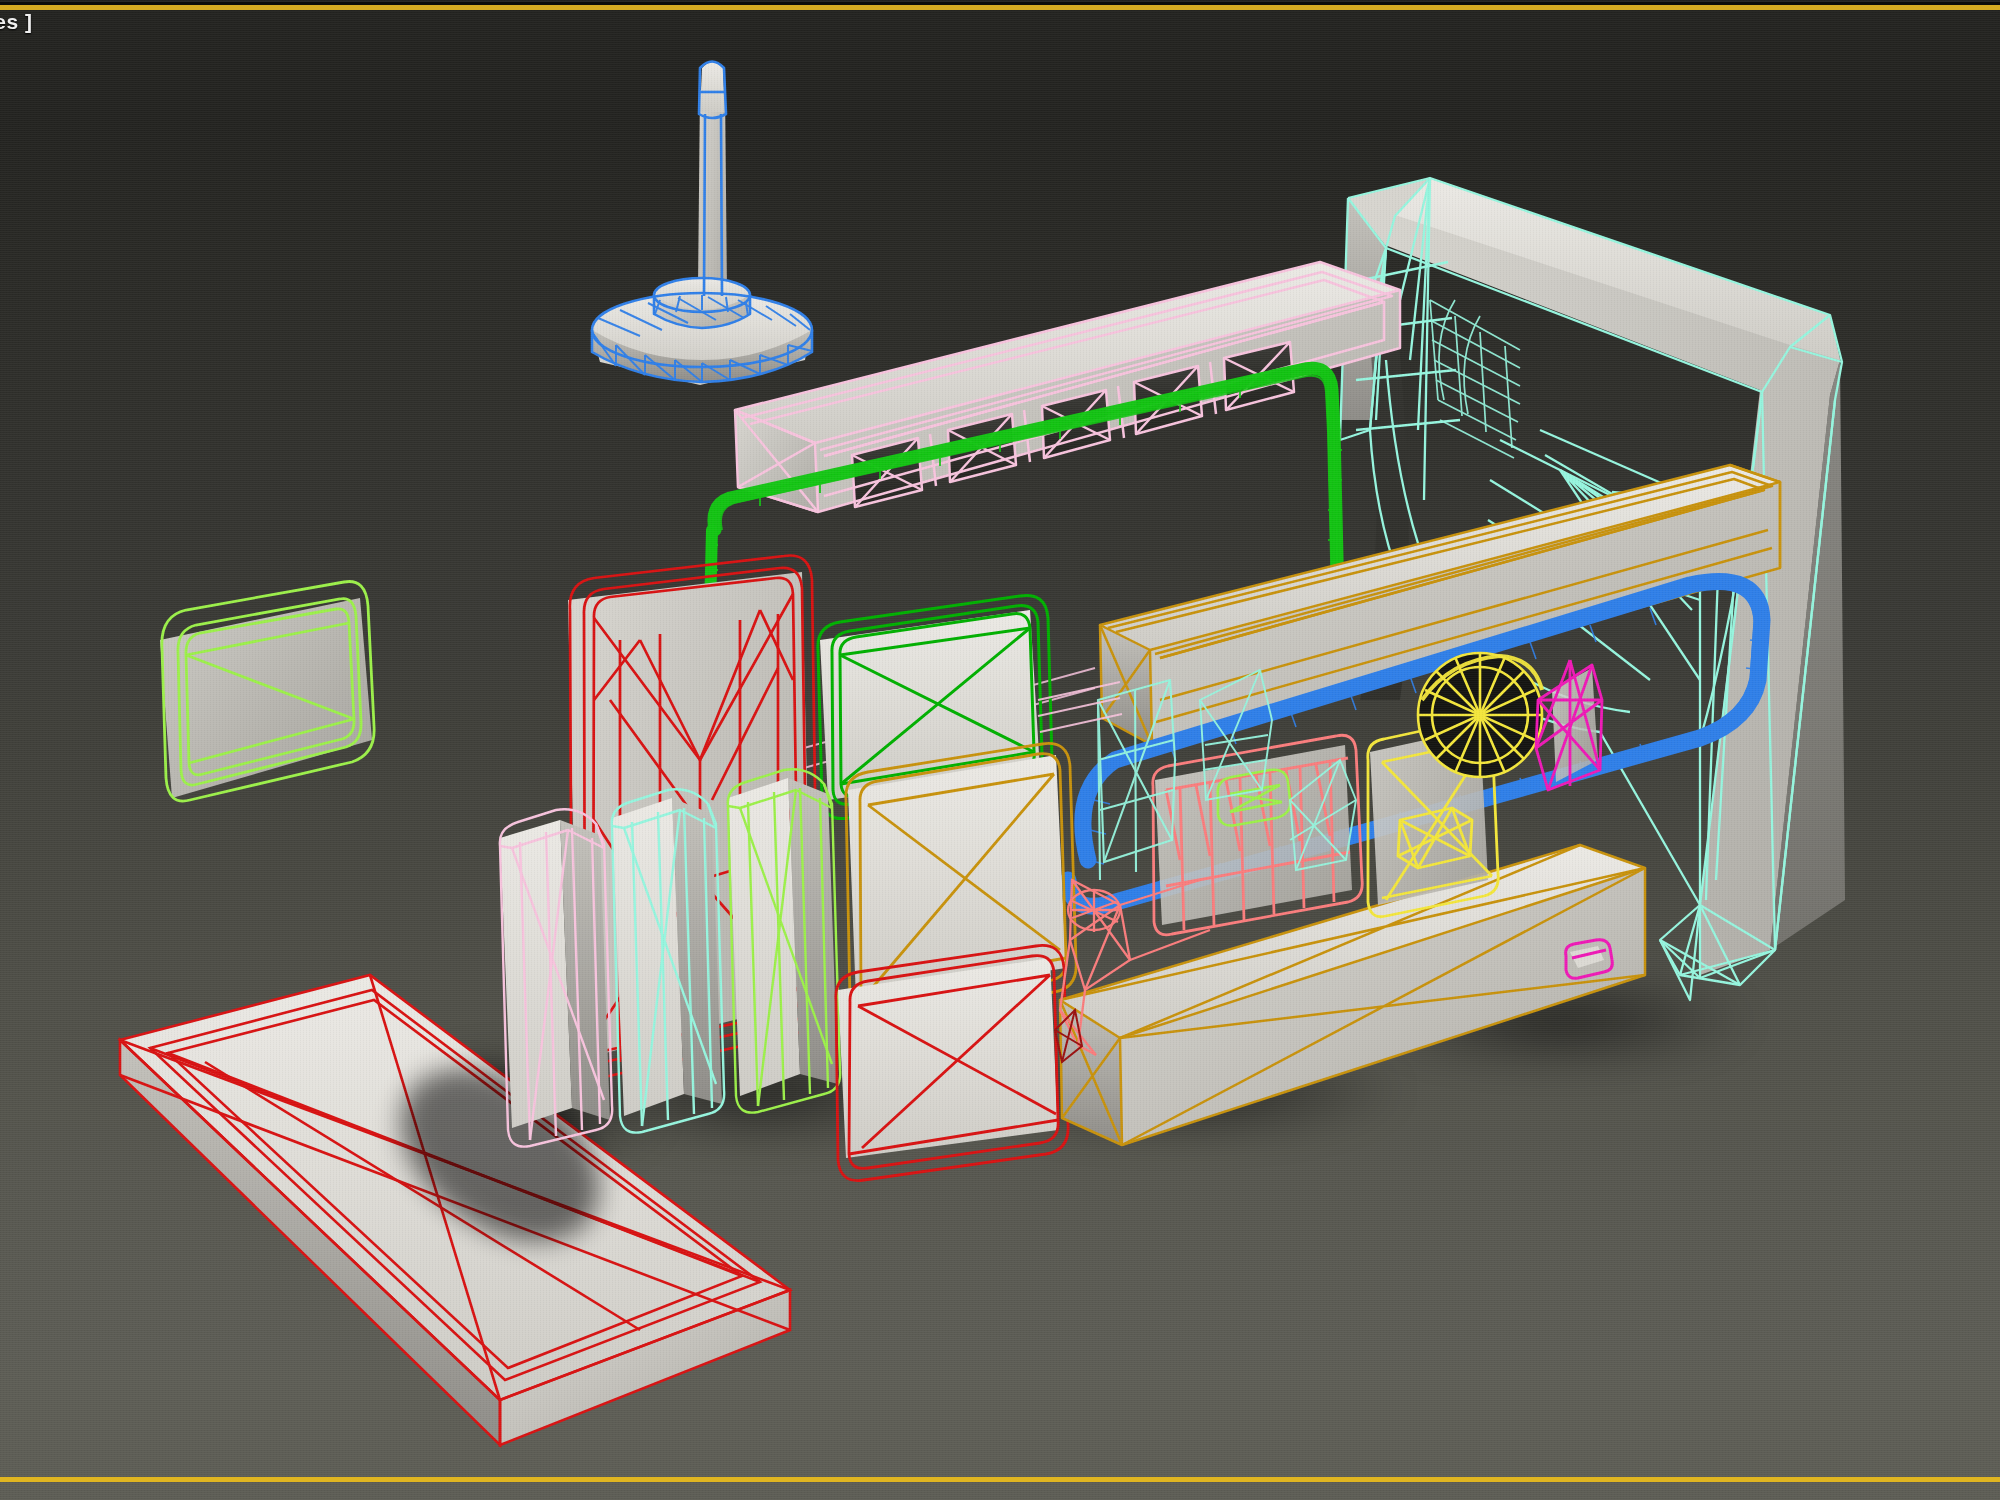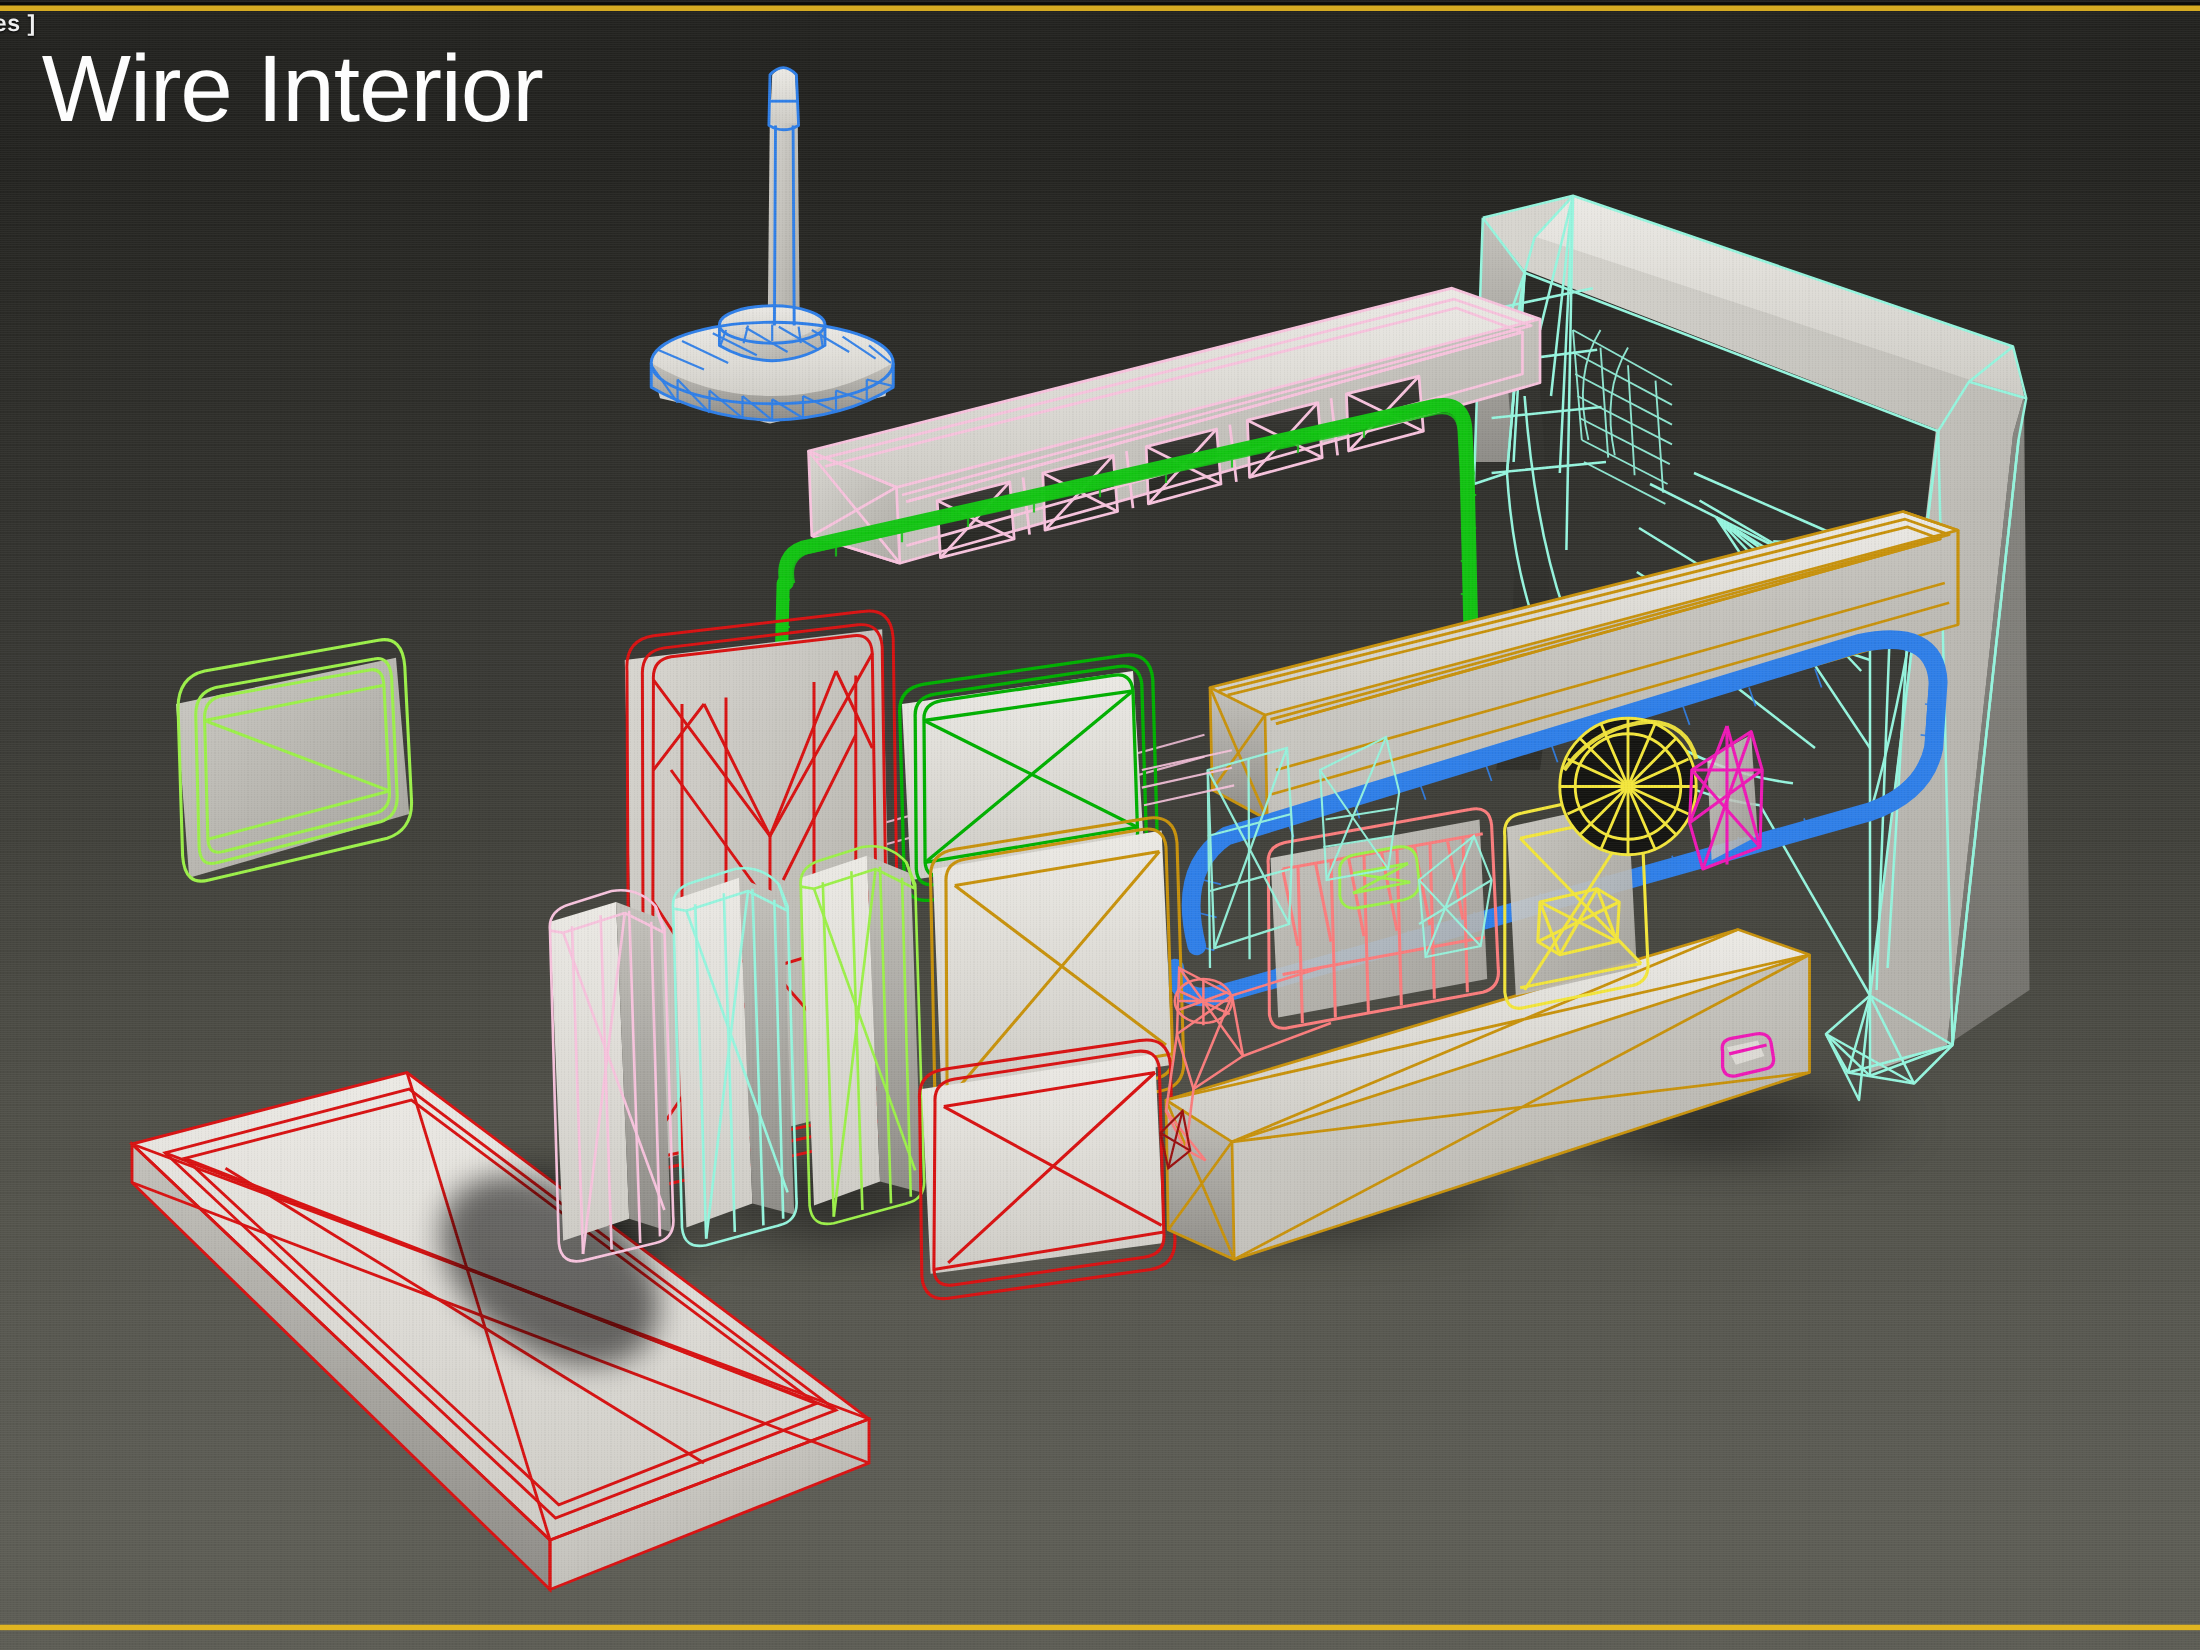--- a/index.html
+++ b/index.html
@@ -501,15 +501,14 @@
 
   </svg>
   </div>
 
   <div id="viewport-noise"></div>
 
   <div class="vp-border" id="vp-border-top"></div>
   <div class="vp-border" id="vp-border-bottom"></div>
 
   <div id="viewport-label">aces ]</div>
-  <div id="page-title">Wire Interior</div>
 
 </div>
 
 </body></html>

